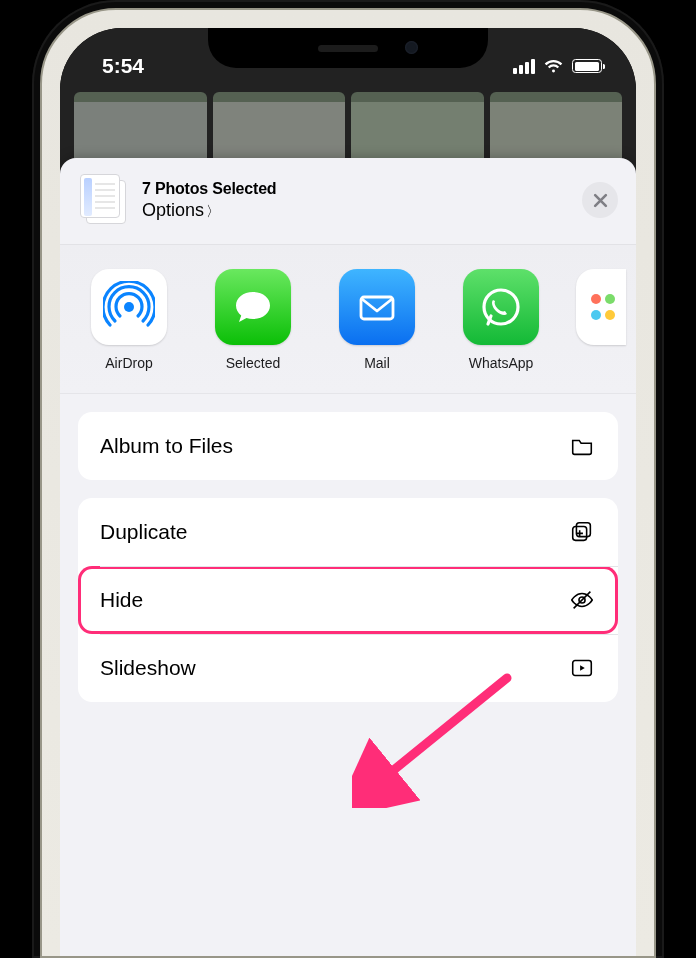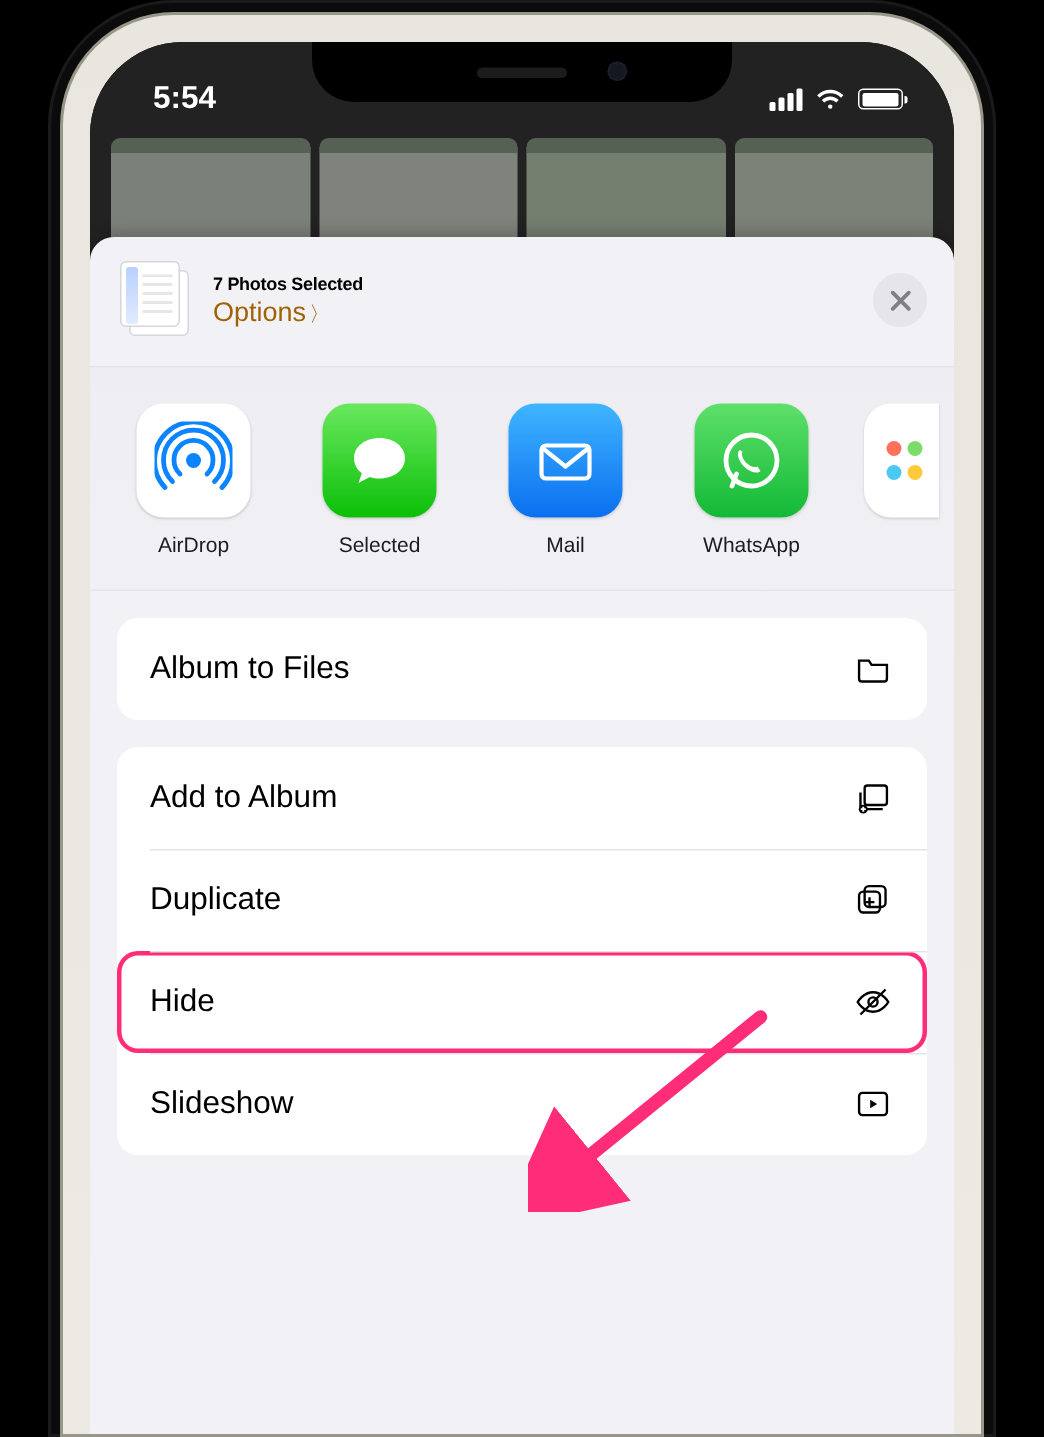--- a/index.html
+++ b/index.html
@@ -95,22 +95,22 @@
     border-bottom: 1px solid #e2e2e6;
   }
   .thumb {
     width:48px; height:52px; position:relative;
   }
   .thumb .stackb { position:absolute; left:6px; top:6px; width:40px; height:44px; background:#fff; border:1px solid #d6d6da; border-radius:4px; }
   .thumb .stacka { position:absolute; left:0; top:0; width:40px; height:44px; background:#fff; border:1px solid #d6d6da; border-radius:4px; }
   .thumb .stacka::before { content:""; position:absolute; left:3px; top:3px; width:8px; height:38px; background:linear-gradient(#b9d0ff,#e1ebff); border-radius:2px;}
   .thumb .stacka::after { content:""; position:absolute; left:14px; top:8px; right:4px; height:28px; background:repeating-linear-gradient(#e6e6e6 0 2px, transparent 2px 6px);}
   .header-text { flex:1; }
-  .header-title { font-size:12px; font-weight:600; color:#000; letter-spacing:-.2px; }
-  .header-options { font-size:18px; color:#a16207; margin-top:2px; }
+  .header-title { font-size:16px; font-weight:600; color:#000; letter-spacing:-.2px; }
+  .header-options { font-size:18px; color:#000000; margin-top:2px; }
   .header-options .chev { font-size:14px; margin-left:2px; }
   .close-btn {
     width:36px; height:36px; border-radius:50%;
     background:#e6e6ea; display:flex; align-items:center; justify-content:center;
     color:#7f7f85;
   }
   .close-btn svg { width:15px; height:15px; }
 
   .app-row {
     display:flex; gap:30px; padding:24px 22px 22px 22px;
@@ -281,31 +281,20 @@
               <span class="icon">
                   <svg viewBox="0 0 28 28">
                     <path d="M4 8h7l2 3h11v10a2 2 0 0 1-2 2H6a2 2 0 0 1-2-2V8Z"></path>
                   </svg>
                 </span>
             </div>
           </div>
 
           <div class="group">
             <div class="row">
-              <span>Add to Album</span>
-              <span class="icon">
-                  <svg viewBox="0 0 28 28">
-                    <rect x="8" y="5" width="16" height="14" rx="2"></rect>
-                    <path d="M5 10v10a2 2 0 0 0 2 2h14"></path>
-                    <circle cx="7" cy="22" r="3.2" fill="#000" stroke="none"></circle>
-                    <path d="M7 20.2v3.6M5.2 22h3.6" stroke="#fff" stroke-width="1.4"></path>
-                  </svg>
-                </span>
-            </div>
-            <div class="row">
               <span>Duplicate</span>
               <span class="icon">
                   <svg viewBox="0 0 28 28">
                     <rect x="8" y="4" width="15" height="15" rx="3"></rect>
                     <rect x="4" y="8" width="15" height="15" rx="3"></rect>
                     <path d="M11.5 12v7M8 15.5h7"></path>
                   </svg>
                 </span>
             </div>
             <div class="row highlight">

